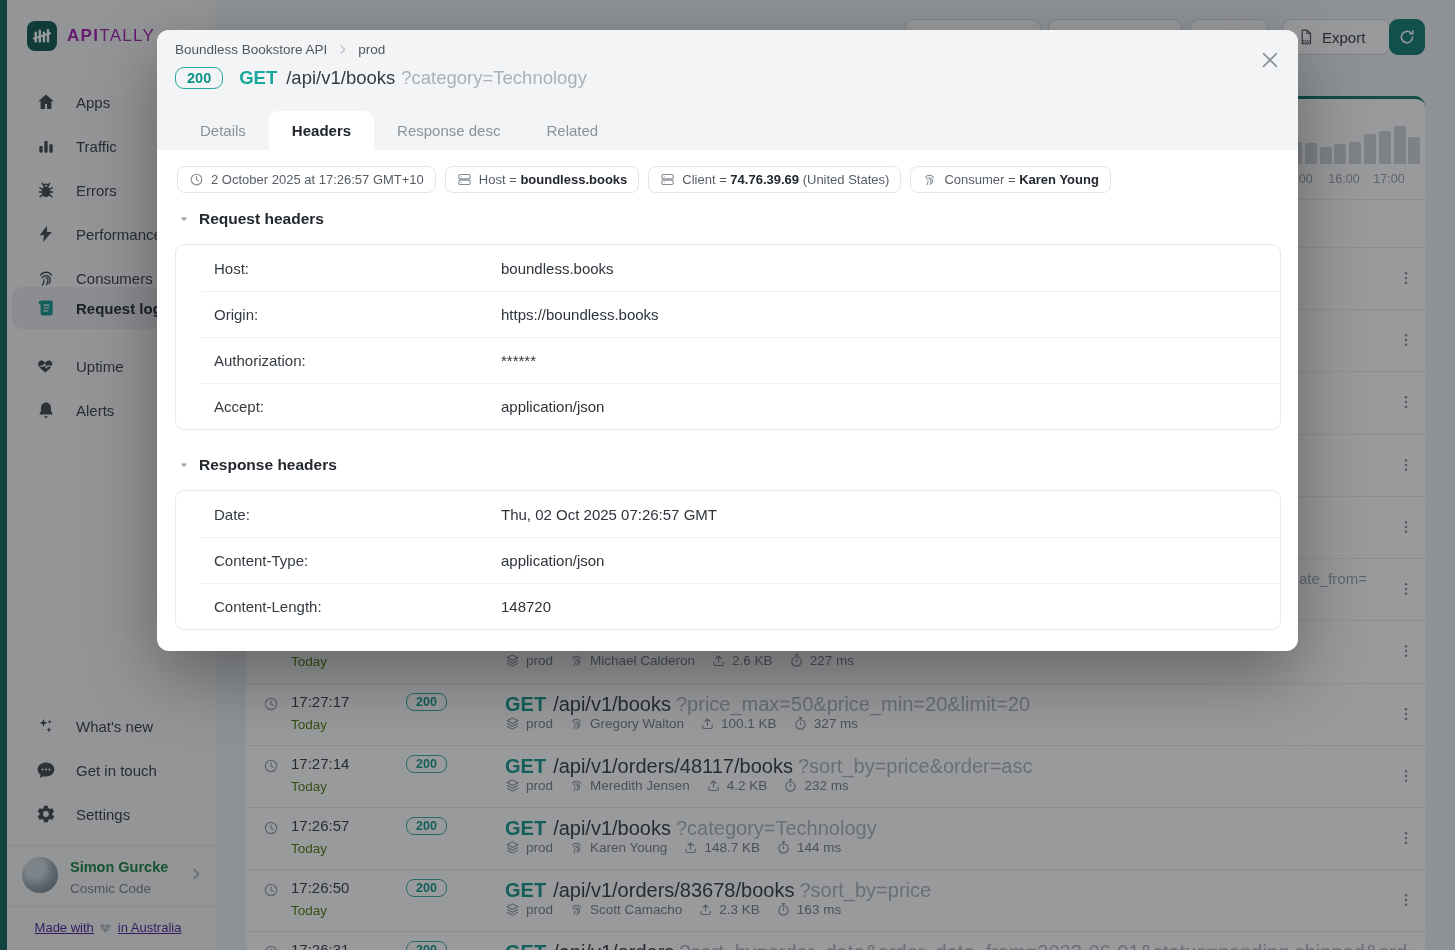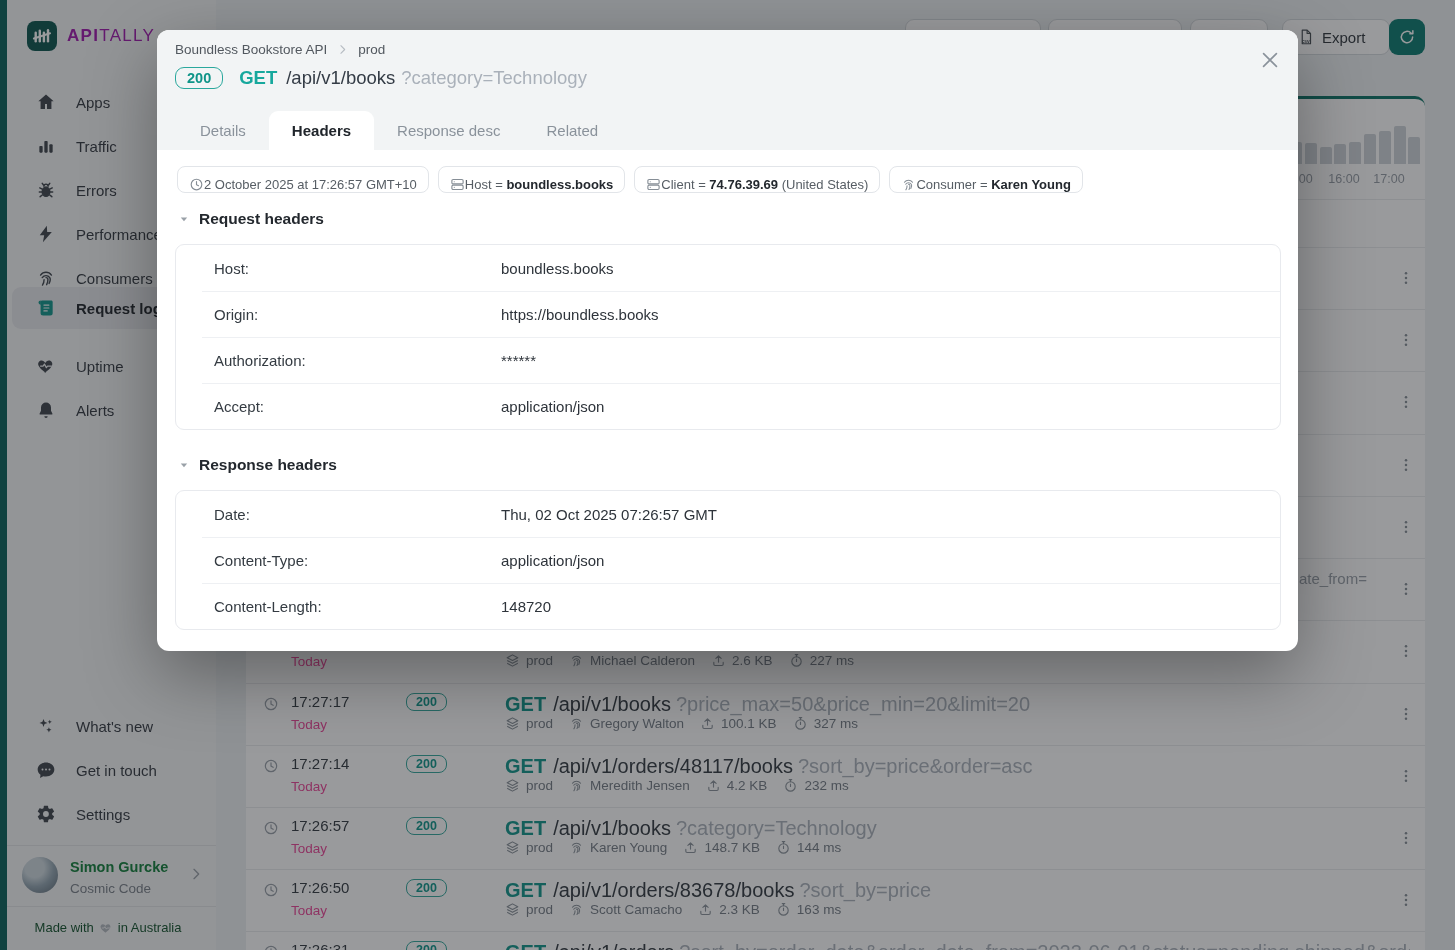--- a/index.html
+++ b/index.html
@@ -18,38 +18,38 @@
   .nav-item { position:absolute; left:12px; width:192px; height:42px; display:flex; align-items:center; padding-left:24px; gap:20px; border-radius:9px; color:#40474e; cursor:pointer; }
   .nav-item .lbl { font-size:15px; color:#363c43; }
   .nav-item.active { background:#e6e8eb; }
   .nav-item.active .ic { color:#12968b; }
   .nav-item.active .lbl { color:#23282e; font-weight:600; }
   .side-div { position:absolute; left:7px; width:209px; height:1px; background:#e2e4e7; }
   .user-name { font-size:14.5px; font-weight:700; color:#15803d; }
   .user-org { font-size:13.5px; color:#7b828a; margin-top:3px; }
   .avatar { position:absolute; left:22px; top:857px; width:36px; height:36px; border-radius:50%;
             background:radial-gradient(circle at 35% 30%, #cdd8de 0 28%, #93a5b1 55%, #5d6b76 100%); }
-  .made { position:absolute; left:0; top:920px; width:216px; text-align:center; font-size:13px; color:#14532d; display:flex; justify-content:center; align-items:center; gap:5px; }
+  .made { position:absolute; left:0; top:920px; width:216px; text-align:center; font-size:13px; color:#4c1d95; display:flex; justify-content:center; align-items:center; gap:5px;text-decoration:underline; }
 
   
   .ghost-btn { position:absolute; top:19px; height:36px; background:#fff; border:1.5px solid #d5d9dd; border-radius:9px; }
   .export-btn { position:absolute; top:19px; left:1282px; width:108px; height:36px; background:#fff; border:1.5px solid #d5d9dd; border-radius:9px; display:flex; align-items:center; padding-left:14px; gap:7px; font-size:15px; color:#33393f; }
   .refresh-btn { position:absolute; top:19px; left:1389px; width:36px; height:36px; background:#0e7c71; border-radius:9px; display:flex; align-items:center; justify-content:center; }
 
   
   .card { position:absolute; left:246px; top:96px; width:1179px; height:854px; background:#fff; border-top:3px solid #0e7468; border-radius:10px 10px 0 0; overflow:hidden; }
   .chart-bars { position:absolute; left:1044px; top:0; width:140px; height:65px; }
   .chart-bars .bar { position:absolute; bottom:0; width:12px; background:#cfd4d9; border-radius:2px 2px 0 0; }
   .tick { position:absolute; top:73px; width:34px; text-align:center; font-size:12.5px; color:#979ea6; }
   .chart-div { position:absolute; left:0; top:100px; width:1179px; height:1px; background:#e9ebee; }
   .bg-row { position:absolute; left:0; width:1179px; height:62px; border-top:1px solid #e9ebee; }
   .kebab { position:absolute; left:1151px; top:13px; width:18px; height:34px; display:flex; align-items:center; justify-content:center; cursor:pointer; color:#878f97; }
   .r-clock { position:absolute; left:17px; top:12px; color:#9aa1a9; }
   .r-time { position:absolute; left:45px; top:9px; font-size:15px; color:#343b42; }
-  .r-date { position:absolute; left:45px; top:33px; font-size:13.5px; color:#ec4899; }
+  .r-date { position:absolute; left:45px; top:33px; font-size:13.5px; color:#4d7c0f; }
   .r-badge { position:absolute; left:160px; top:9px; font-size:12.5px; font-weight:600; color:#12978c; border:1.3px solid #35a89d; border-radius:8px; padding:1px 9px; }
   .r-line1 { position:absolute; left:259px; top:9px; width:905px; font-size:20px; white-space:nowrap; overflow:hidden; }
   .r-line1 .m { font-weight:700; color:#12978c; }
   .r-line1 .p { color:#343b42; margin-left:7px; }
   .r-line1 .q { color:#abb2bb; margin-left:5px; }
   .r-line2 { position:absolute; left:259px; top:32px; display:flex; align-items:center; font-size:13.5px; color:#767e87; white-space:nowrap; }
   .r-line2 .ic { color:#8b939b; margin-right:6px; }
   .r-line2 .seg { margin-right:16px; display:flex; align-items:center; }
   .frag { position:absolute; left:1053px; top:11px; font-size:15px; color:#9aa1a9; }
 
@@ -62,21 +62,21 @@
   .close-x { position:absolute; left:1099px; top:16px; width:28px; height:28px; display:flex; align-items:center; justify-content:center; color:#8a929b; cursor:pointer; }
   .title-row { position:absolute; left:18px; top:37px; display:flex; align-items:center; }
   .t-badge { font-size:14.5px; font-weight:600; color:#0f9488; border:1.5px solid #2aa89d; border-radius:9px; padding:2px 11px; }
   .t-method { margin-left:16px; font-size:18.5px; font-weight:700; color:#17a89d; }
   .t-path { margin-left:9px; font-size:18.5px; color:#343c46; }
   .t-query { margin-left:6px; font-size:18.5px; color:#aab1ba; }
   .tabs { position:absolute; left:20px; top:81px; display:flex; height:39px; }
   .tab { padding:0 23px; line-height:39px; font-size:15px; color:#8a929b; cursor:pointer; }
   .tab.active { background:#fff; border-radius:9px 9px 0 0; color:#20252b; font-weight:600; }
   .chips { position:absolute; left:20px; top:136px; display:flex; gap:9px; }
-  .chip { height:27px; display:flex; align-items:flex-end; padding:0 11px; border:1px solid #e2e5e9; border-radius:8px; font-size:13px; color:#565d64; background:#fff; }
+  .chip { height:27px; display:flex; align-items:center; gap:7px; padding:0 11px; border:1px solid #e2e5e9; border-radius:8px; font-size:13px; color:#565d64; background:#fff; }
   .chip .ic { color:#868e96; }
   .chip b { color:#23282e; font-weight:700; }
   .sec-head { position:absolute; left:20px; display:flex; align-items:center; gap:8px; font-size:15.5px; font-weight:700; color:#23282e; cursor:pointer; }
   .sec-head .ic { color:#9aa1a8; }
   .kv-table { position:absolute; left:18px; width:1106px; border:1px solid #e8eaee; border-radius:9px; background:#fff;padding-left:26px; }
   .kv-row { display:flex; align-items:center; height:46px; padding-left:12px; border-top:1px solid #eef0f3; font-size:15px; color:#343b42; }
   .kv-row:first-child { border-top:none; }
   .kv-label { width:287px; flex:none; }
   .kv-value { color:#2e343b; }
 </style>

